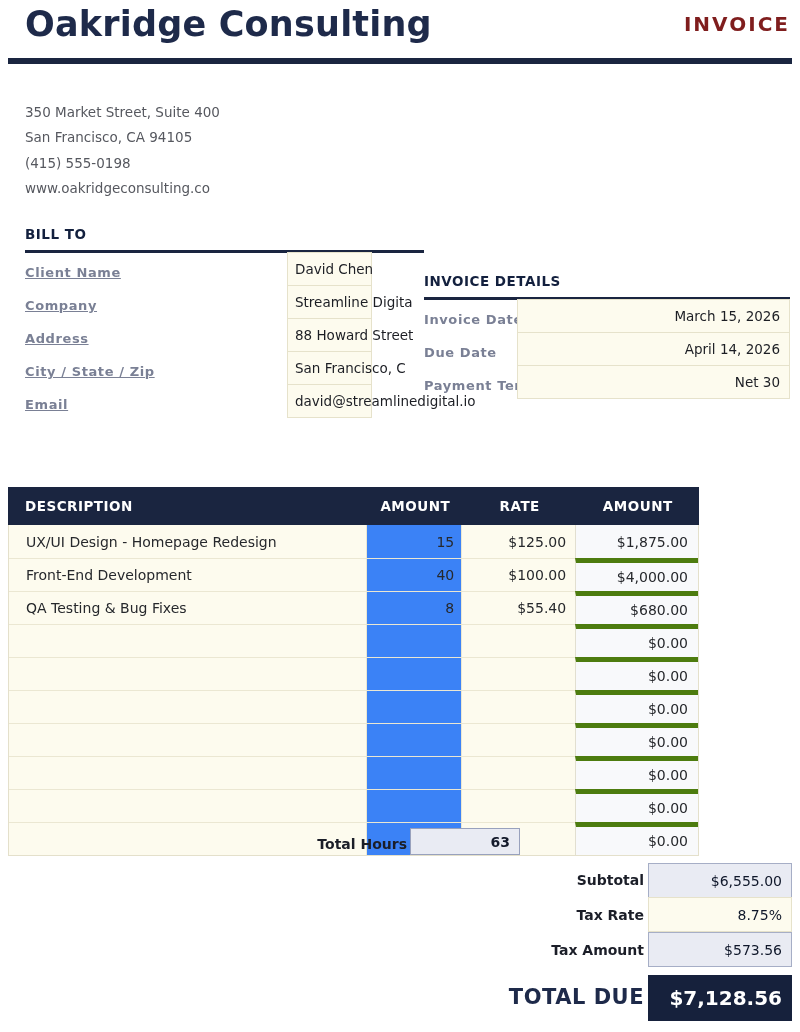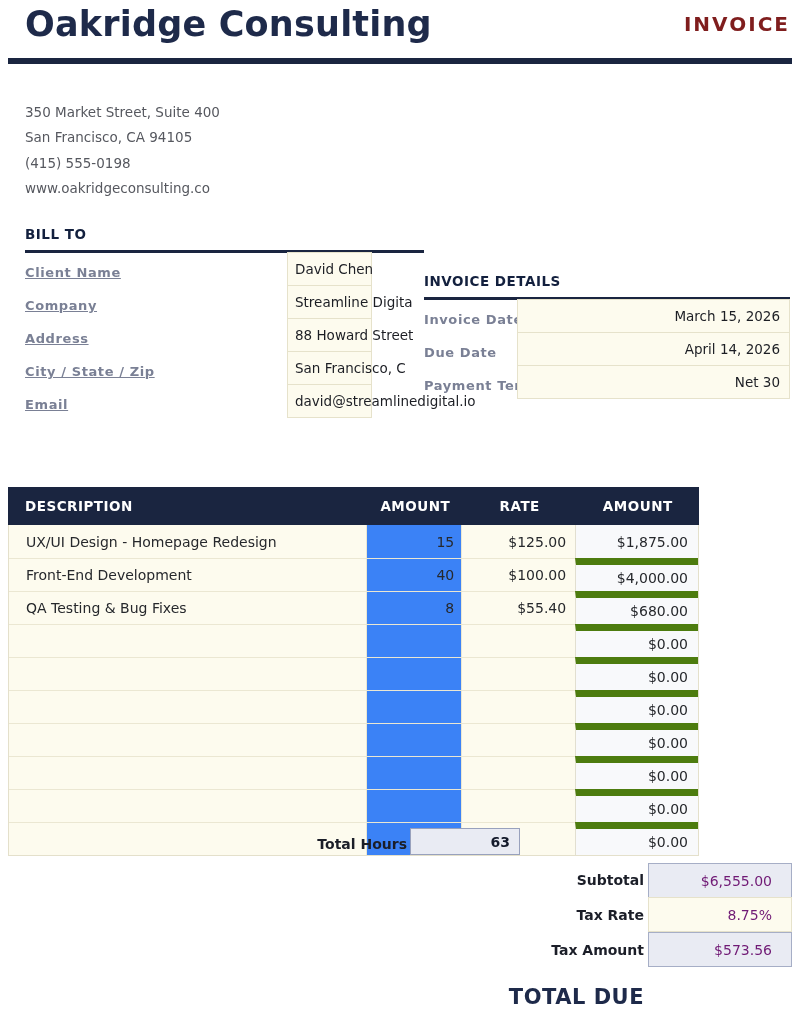--- a/index.html
+++ b/index.html
@@ -73,21 +73,21 @@
   
   .items { position: absolute; left: 8px; top: 446px; width: 691px; margin-top: 41px; }
   .thead {
     display: flex; height: 38px; background: #1a2540;
     color: #ffffff; font-size: 13.5px; font-weight: bold; letter-spacing: 0.5px;
     align-items: center;
   }
   .tbody { border: 1px solid #e4e0cb; border-top: none; }
   .trow { display: flex; height: 33px; }
   .trow + .trow .c-desc, .trow + .trow .c-hours, .trow + .trow .c-rate { border-top: 1px solid #ebe7d2; }
-  .trow + .trow .c-amount { border-top: 7px solid #4d7c0f; }
+  .trow + .trow .c-amount { border-top: 5px solid #4d7c0f; }
   .cell { display: flex; align-items: center; font-size: 14px; color: #26282c; }
   .c-desc   { width: 406px; padding-left: 17px; background: #fdfbee; }
   .c-hours  { width: 108px; justify-content: flex-end; padding-right: 7px; background: #3b82f6; border-left: 1px solid #ebe7d2; }
   .c-rate   { width: 129px; justify-content: flex-end; padding-right: 9px; background: #fdfbee; border-left: 1px solid #ebe7d2; }
   .c-amount { width: 139px; justify-content: flex-end; padding-right: 10px; background: #f8f9fb; border-left: 1px solid #e2dfd0; }
   .h-desc   { width: 406px; padding-left: 17px; }
   .h-hours  { width: 108px; justify-content: center; display: flex; }
   .h-rate   { width: 129px; justify-content: center; display: flex; }
   .h-amount { width: 139px; justify-content: center; display: flex; }
 
@@ -105,22 +105,22 @@
   }
 
   .summary { position: absolute; left: 0; top: 863px; width: 800px; }
   .srow { position: relative; height: 35px; }
   .s-label {
     position: absolute; right: 156px; top: 9px;
     font-size: 14px; font-weight: bold; color: #1b1e28; white-space: nowrap;
   }
   .s-box {
     position: absolute; left: 648px; width: 144px; height: 35px; top: 0;
-    display: flex; align-items: center; justify-content: flex-end; padding-right: 19px;
-    font-size: 14px; color: #701a75;
+    display: flex; align-items: center; justify-content: flex-end; padding-right: 9px;
+    font-size: 14px; color: #0f172a;
   }
   .s-box.gray  { background: #e9ebf3; border: 1px solid #a6aec6; }
   .s-box.cream { background: #fdfbee; border: 1px solid #e6e2cb; margin-top: -1px; }
   .srow:nth-child(3) .s-box { margin-top: -1px; }
 
   .totaldue { position: absolute; left: 0; top: 975px; width: 800px; height: 46px; }
   .td-label {
     position: absolute; right: 156px; top: 10px;
     font-size: 21px; font-weight: bold; color: #1e2a4a; letter-spacing: 0.5px; white-space: nowrap;
   }
@@ -290,15 +290,16 @@
       <div class="s-box cream">8.75%</div>
     </div>
     <div class="srow">
       <div class="s-label">Tax Amount</div>
       <div class="s-box gray">$573.56</div>
     </div>
   </div>
 
   <div class="totaldue">
     <div class="td-label">TOTAL DUE</div>
+    <div class="td-box">$7,128.56</div>
   </div>
 
 </div>
 
 </body></html>

